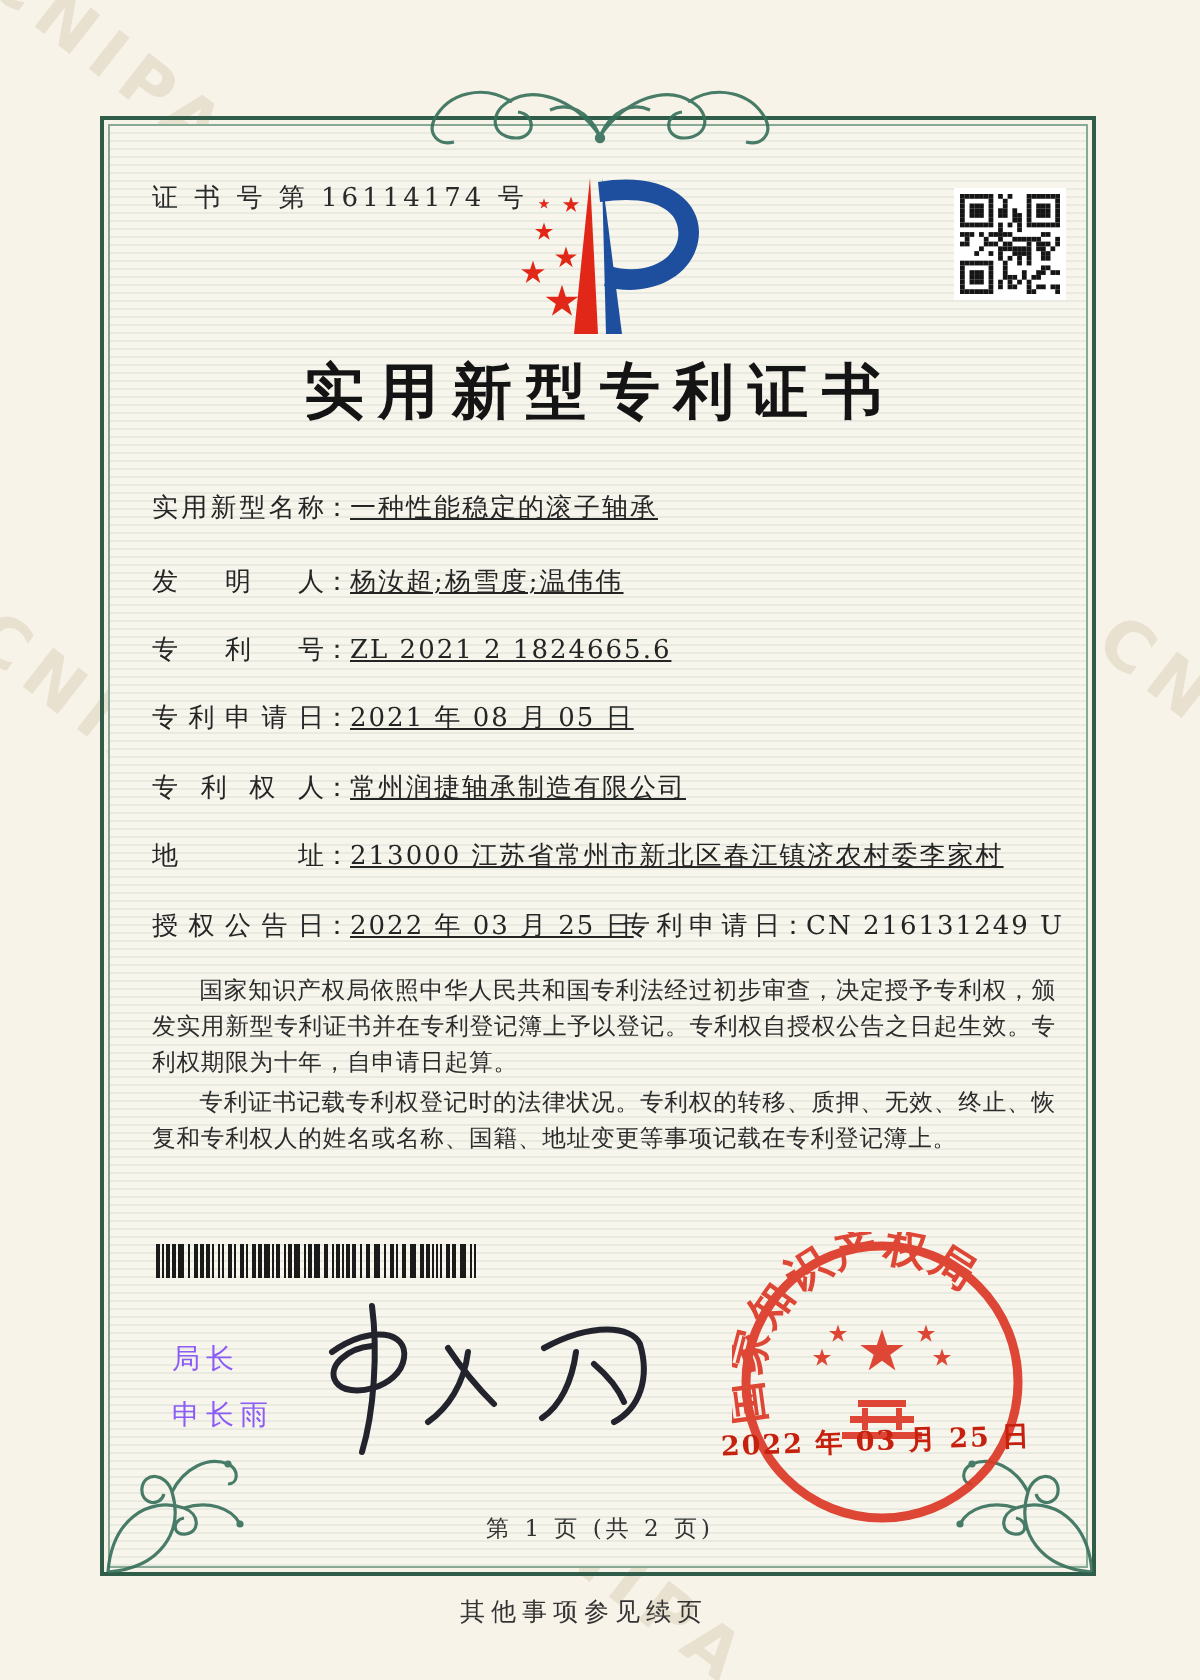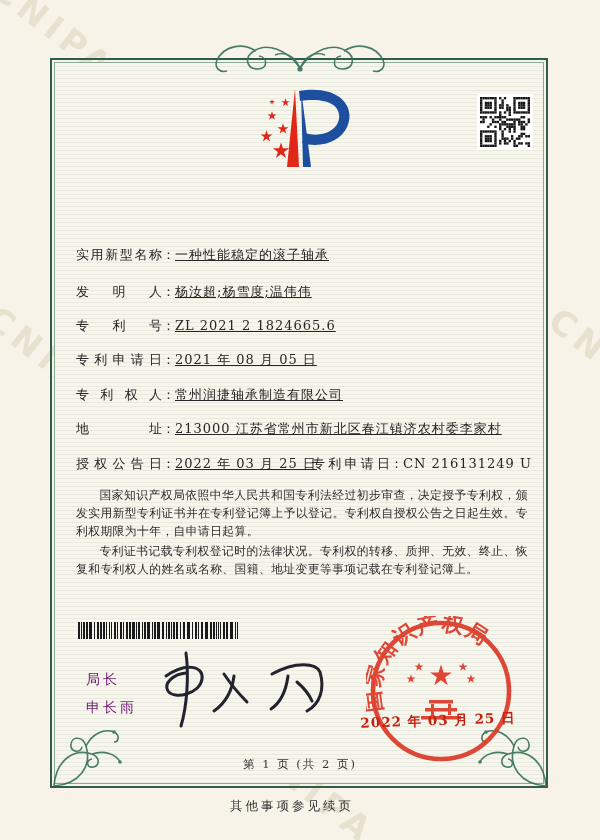--- a/index.html
+++ b/index.html
@@ -42,21 +42,21 @@
   .flabel{display:inline-block;width:86px;text-align:justify;text-align-last:justify;vertical-align:top;}
   .fcolon{display:inline-block;width:13px;}
   .fvalue{letter-spacing:1px;}
   .grp2{position:absolute;left:236px;top:0;white-space:nowrap;}
   .grp2 .flabel{width:78px;}
   .para{
     position:absolute;left:76px;width:452px;font-size:11.8px;line-height:18px;
     text-indent:2em;letter-spacing:0.4px;color:#2c2c2c;text-align:justify;
   }
   .barcode{position:absolute;left:78px;top:622px;width:164px;height:17px;font-size:0;}
-  .signer{position:absolute;left:86px;font-size:14px;letter-spacing:3px;color:#701a75;}
+  .signer{position:absolute;left:86px;font-size:14px;letter-spacing:3px;color:#8b5cf6;}
   .sig{position:absolute;left:128px;top:646px;width:212px;height:86px;}
   .seal{position:absolute;left:366px;top:616px;width:150px;height:150px;opacity:0.93;}
   .seal-date{
     position:absolute;left:356px;top:712px;width:164px;text-align:center;
     font-size:13.5px;font-weight:bold;color:#c6200f;letter-spacing:1px;
     transform:rotate(-2deg);z-index:6;
   }
   .page-no{position:absolute;left:0;right:0;top:757px;text-align:center;font-size:11.5px;letter-spacing:2px;color:#333;}
   .foot-note{position:absolute;left:0;right:0;top:798px;text-align:center;font-size:12.5px;letter-spacing:3px;color:#333;transform:translateX(-8px);}
   .hidden-defs{position:absolute;width:0;height:0;overflow:hidden;}
@@ -112,20 +112,21 @@
     <path d="M90,90 C88,64 70,52 52,58 C44,61 44,70 51,71 C58,72 58,64 52,63"></path>
     <path d="M58,50 C52,38 40,32 30,36 C24,39 25,46 30,46"></path>
     <path d="M52,58 C40,54 28,58 24,66"></path>
     <circle cx="30" cy="36" r="1.8" fill="#35705a" stroke="none"></circle>
     <circle cx="24" cy="66" r="1.8" fill="#35705a" stroke="none"></circle>
   </g>
 </svg>
 
 <div class="content">
 
+  <div class="cert-no">证 书 号 第 16114174 号</div>
 
   <svg class="logo" viewBox="0 0 118 84">
     <polygon points="50,2 42,80 54,80" fill="#e02718"></polygon>
     <polygon points="56,2 58,80 66,80" fill="#1d4f9e"></polygon>
     <path d="M54,4 C88,-2 108,14 104,34 C100,54 76,62 57,56 L60,46 C76,51 92,44 94,32 C96,18 82,10 55,14 Z" fill="#1d4f9e"></path>
     <use href="#star" x="27" y="55" width="18" height="18" fill="#e02718"></use>
     <use href="#star" x="15" y="43" width="13" height="13" fill="#e02718"></use>
     <use href="#star" x="32" y="36" width="12" height="12" fill="#e02718"></use>
     <use href="#star" x="22" y="24" width="10" height="10" fill="#e02718"></use>
     <use href="#star" x="36" y="11" width="9" height="9" fill="#e02718"></use>
@@ -339,20 +340,21 @@
         <rect x="3" y="20" width="1" height="1" fill="#151515"></rect>
         <rect x="4" y="20" width="1" height="1" fill="#151515"></rect>
         <rect x="5" y="20" width="1" height="1" fill="#151515"></rect>
         <rect x="6" y="20" width="1" height="1" fill="#151515"></rect>
         <rect x="14" y="20" width="1" height="1" fill="#151515"></rect>
         <rect x="15" y="20" width="1" height="1" fill="#151515"></rect>
         <rect x="20" y="20" width="1" height="1" fill="#151515"></rect>
       </svg>
     </div>
 
+  <div class="title">实用新型专利证书</div>
 
   <div class="frow" style="top:246px">
     <span class="flabel">实用新型名称</span><span class="fcolon">：</span><span class="fvalue">一种性能稳定的滚子轴承</span>
   </div>
   <div class="frow" style="top:283px">
     <span class="flabel">发明人</span><span class="fcolon">：</span><span class="fvalue">杨汝超;杨雪度;温伟伟</span>
   </div>
   <div class="frow" style="top:317px">
     <span class="flabel">专利号</span><span class="fcolon">：</span><span class="fvalue">ZL 2021 2 1824665.6</span>
   </div>

